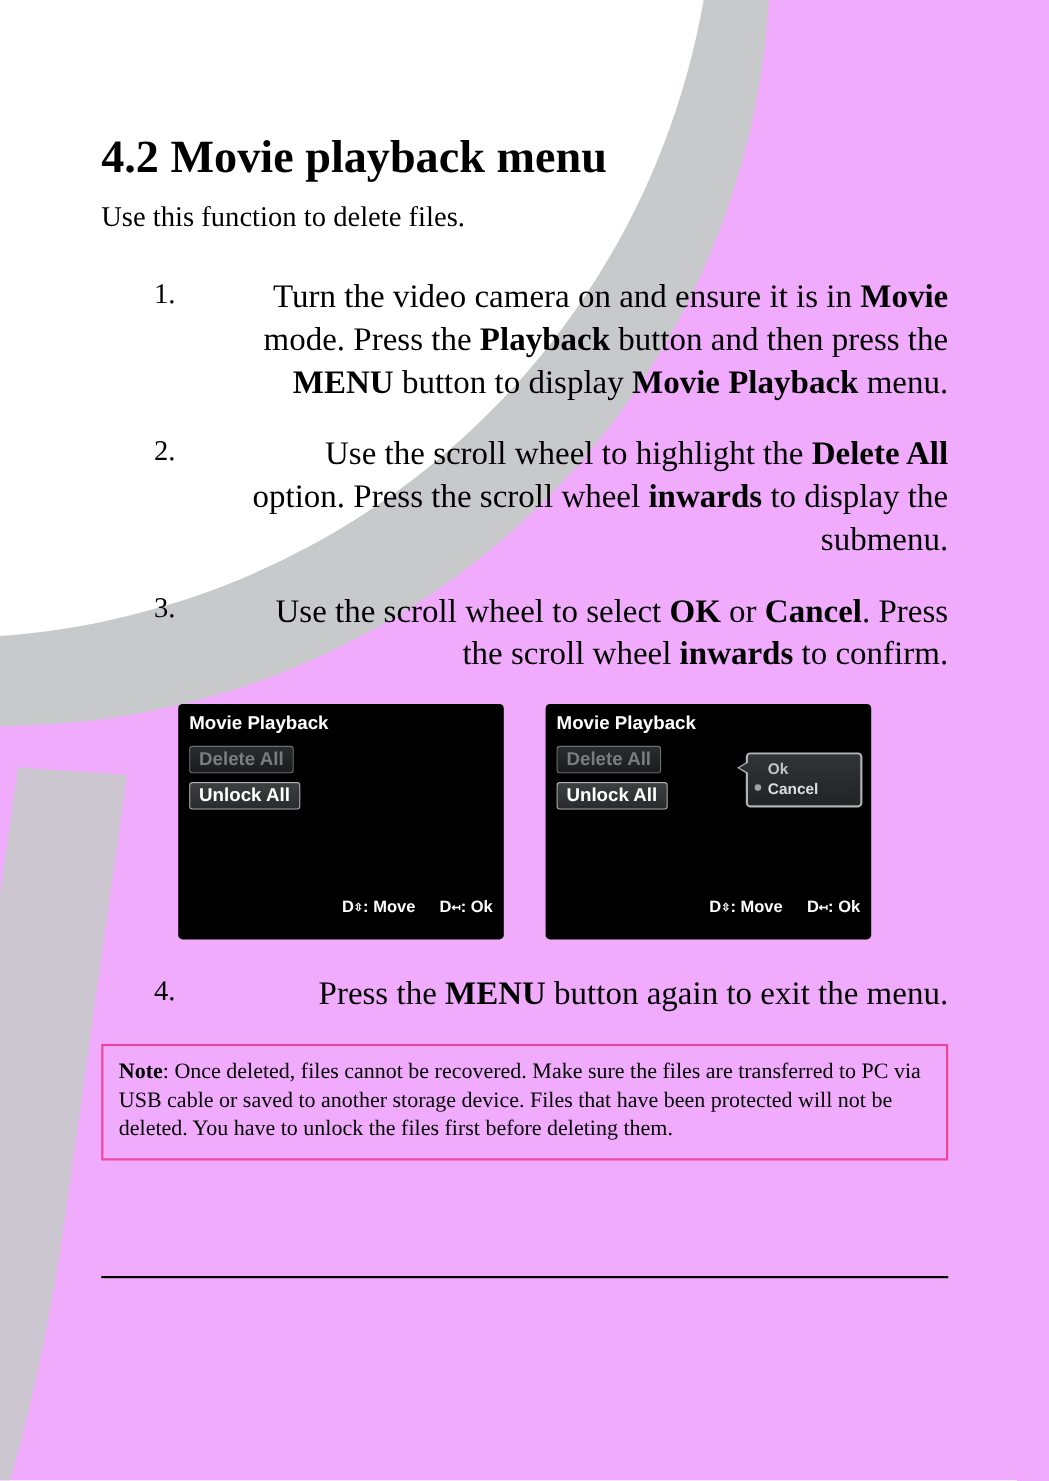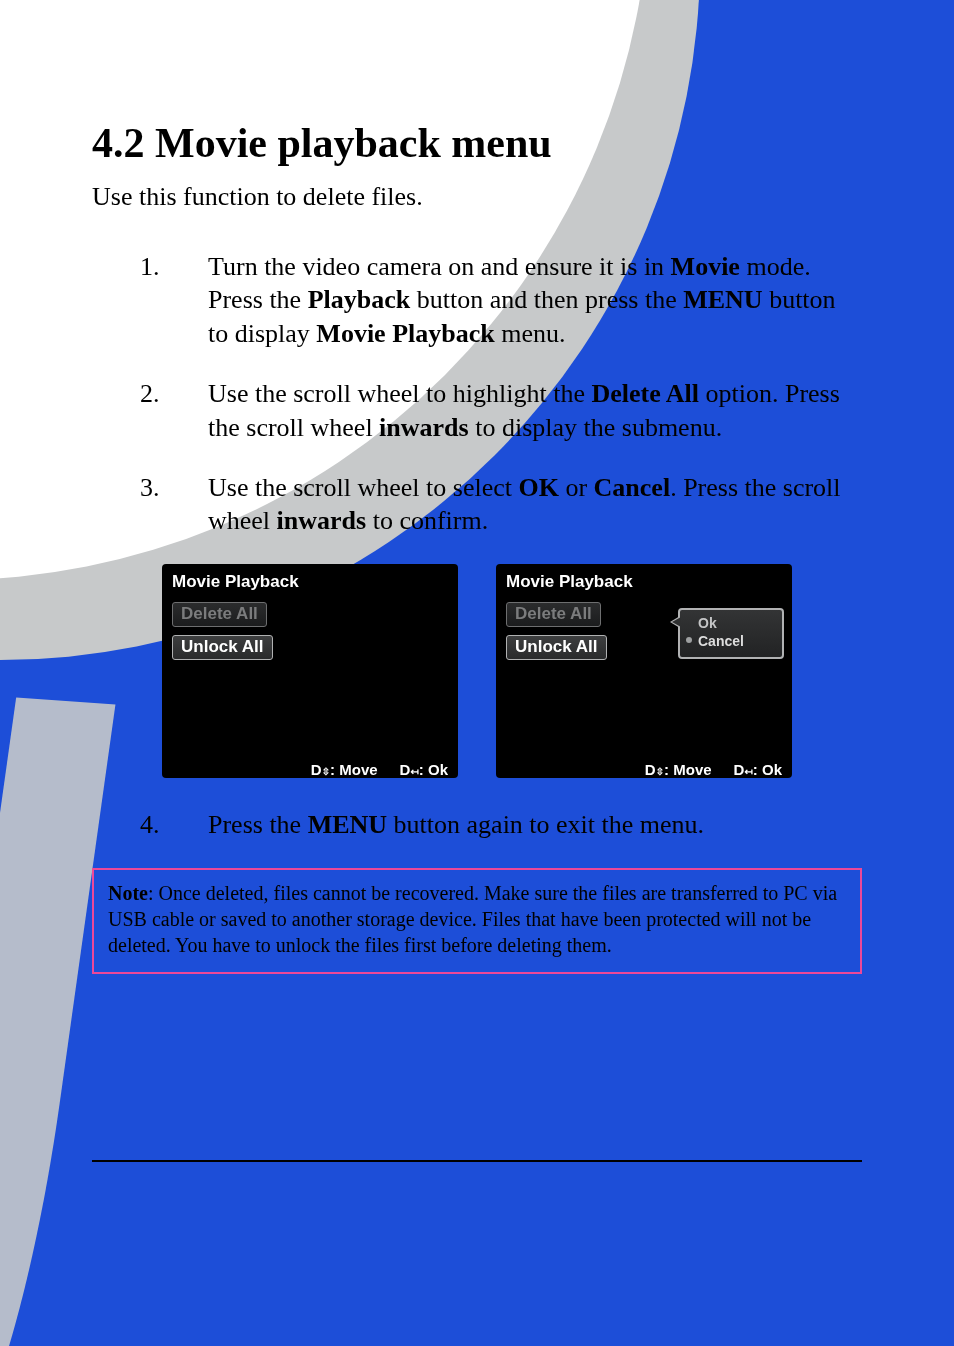--- a/index.html
+++ b/index.html
@@ -7,21 +7,21 @@
     padding: 0;
     width: 954px;
     background: #fff;
     font-family: "Book Antiqua", Palatino, "Palatino Linotype", Georgia, serif;
     color: #000;
   }
   .page {
     position: relative;
     width: 954px;
     height: 1346px;
-    background: #1d4ed8;
+    background: #f0abfc;
     overflow: hidden;
   }
   
   .swoop-bg {
     position: absolute;
     left: -700px;
     top: -740px;
     width: 1400px;
     height: 1400px;
     background: #c7c9ca;
@@ -79,22 +79,23 @@
     list-style: none;
     margin: 0;
     padding: 0 0 0 48px;
     counter-reset: step;
   }
   ol.steps > li {
     counter-increment: step;
     position: relative;
     padding-left: 68px;
     margin-bottom: 26px;
-    font-size: 26px;
+    font-size: 30px;
     line-height: 1.3;
+    text-align: right;
   }
   ol.steps > li::before {
     content: counter(step) ".";
     position: absolute;
     left: 0;
     top: 0;
     font-size: 26px;
   }
   b.strong { font-weight: bold; }
 
@@ -137,21 +138,21 @@
   }
   .menu-item.plain {
     color: #fff;
     border: 1px solid #b0b1b2;
     border-radius: 3px;
     background: linear-gradient(#3d3e3f,#2a2b2c);
     line-height: 1;
   }
   .lcd .hints {
     position: absolute;
-    bottom: 0;
+    bottom: 21px;
     right: 10px;
     font-size: 15px;
     font-weight: bold;
     color: #fff;
     display: flex;
     gap: 22px;
     align-items: center;
   }
   .hint-icon {
     display: inline-block;

